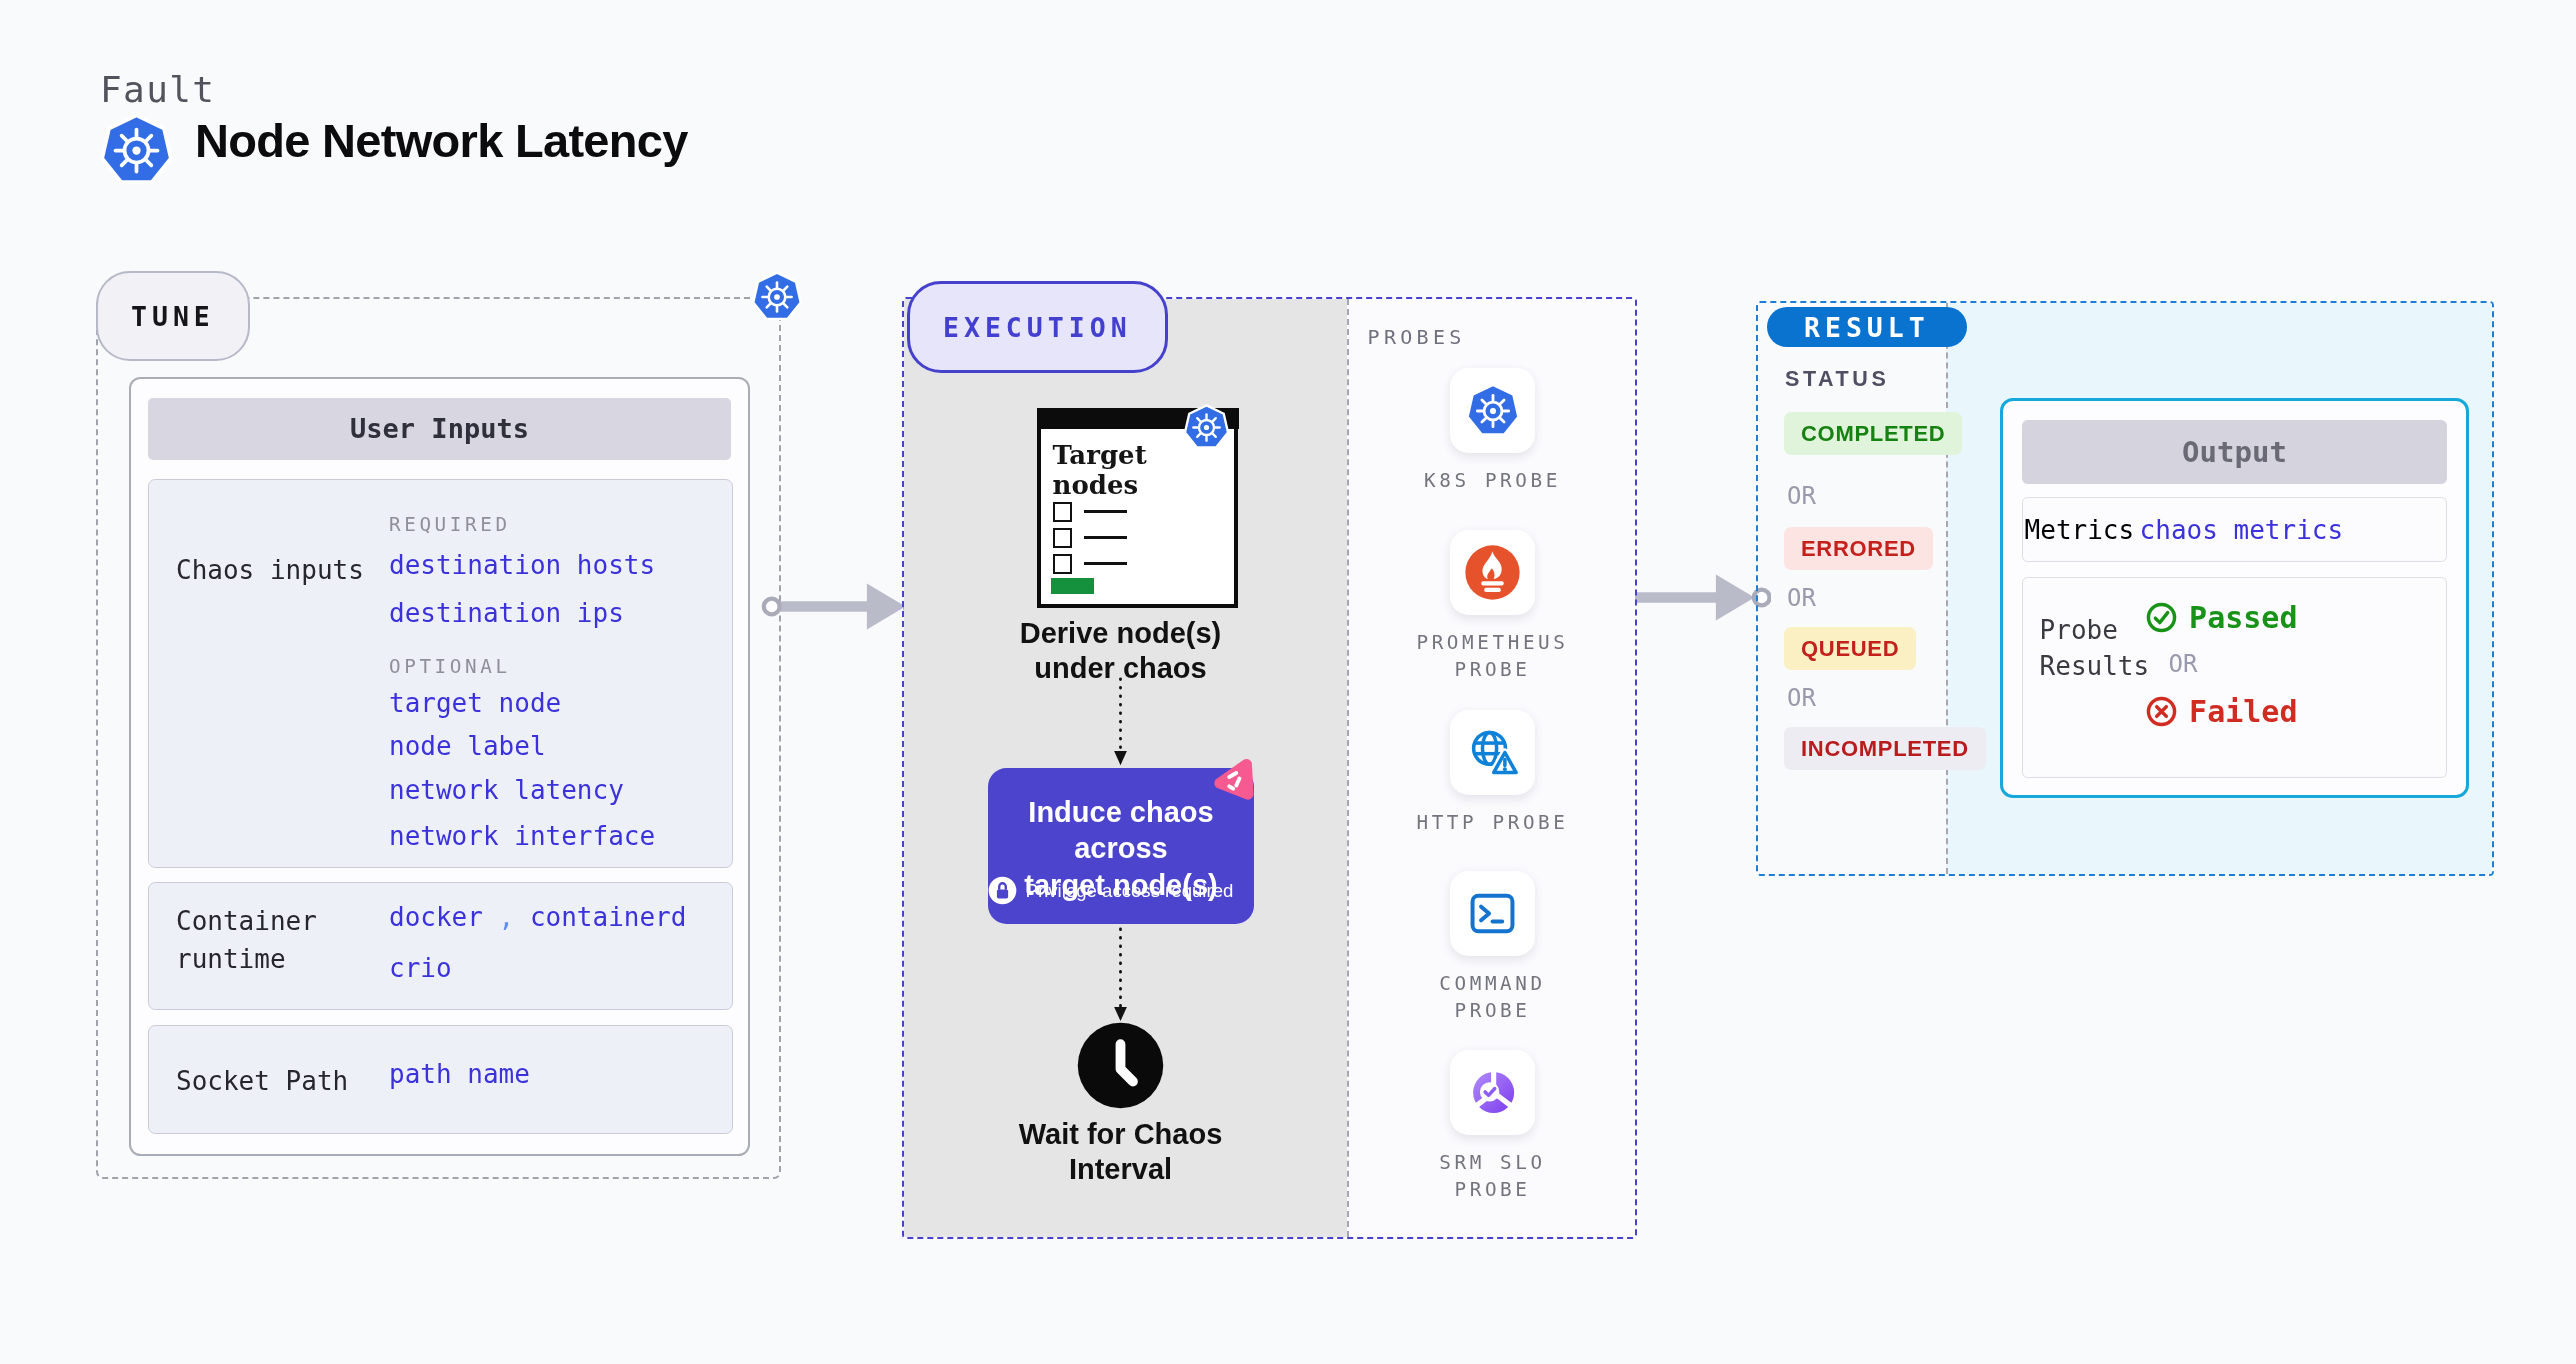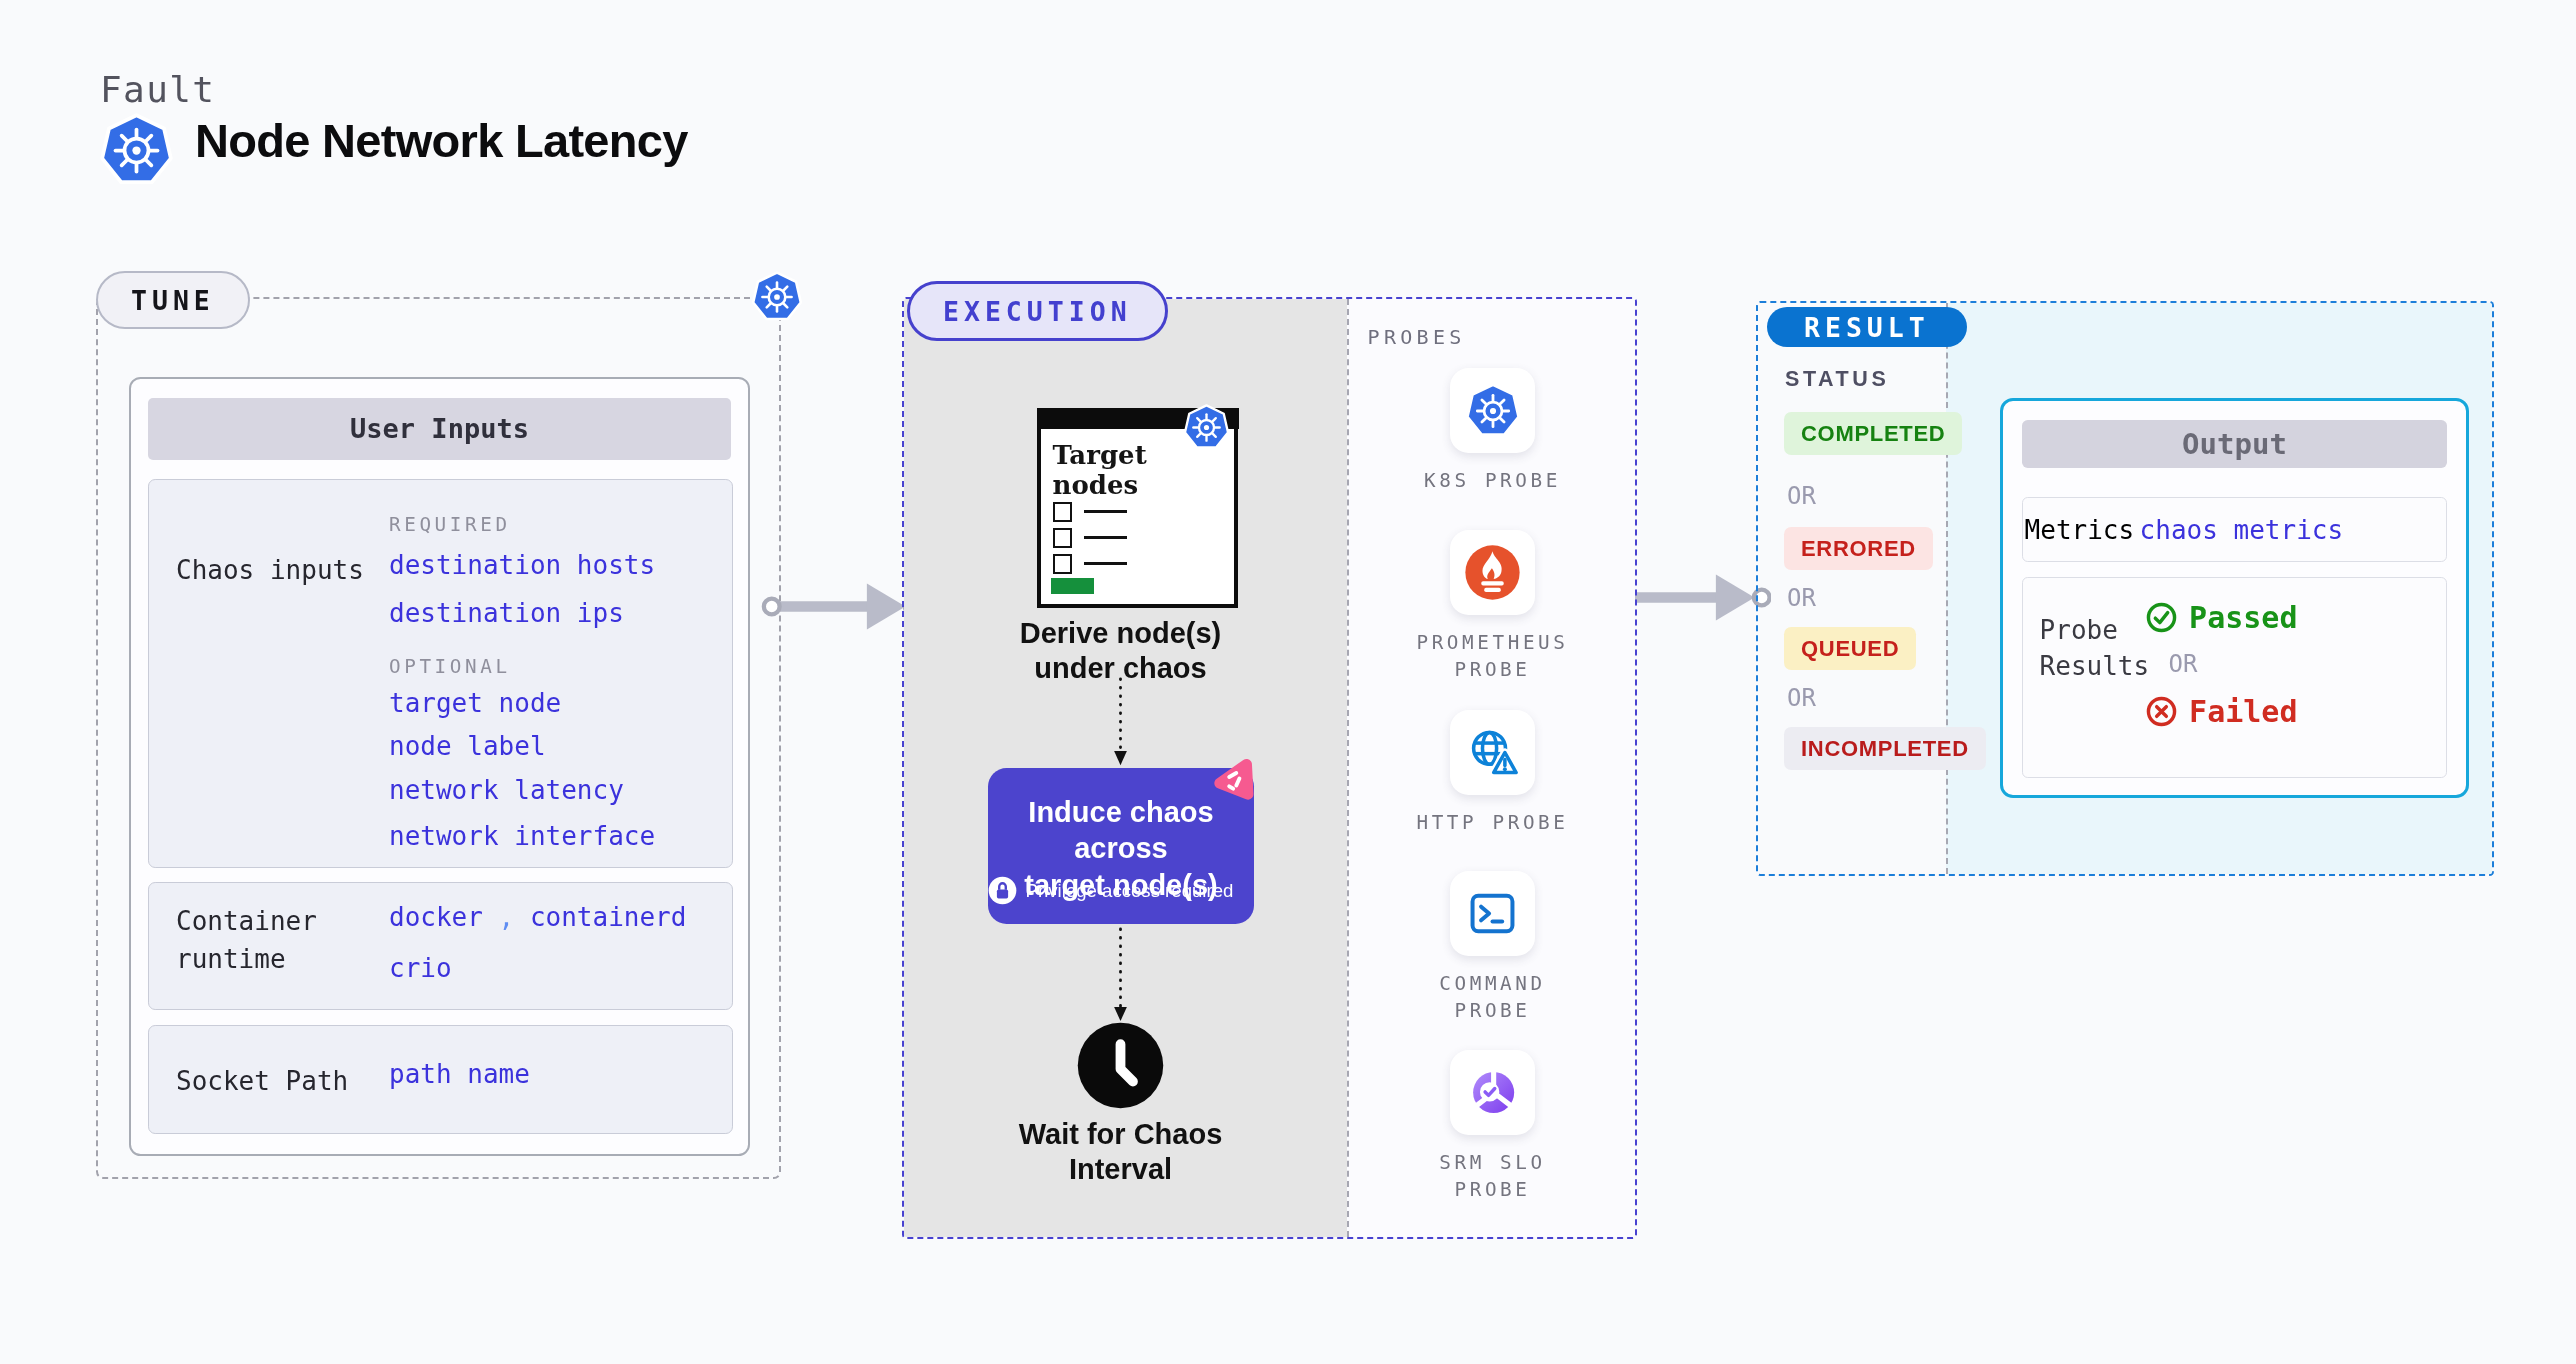--- a/index.html
+++ b/index.html
@@ -8,21 +8,21 @@
   .mono{font-family:"DejaVu Sans Mono","Liberation Mono",monospace;}
   .abs{position:absolute;}
   .pre{white-space:pre-line;}
 
   
   .eyebrow{left:100px;top:69px;font-size:36px;color:#53535e;letter-spacing:1.4px;}
   .page-title{left:195px;top:113px;font-size:47px;font-weight:bold;color:#0c0c0e;letter-spacing:-0.7px;}
 
   
   .pill{display:flex;align-items:center;justify-content:center;border-radius:34px;
-        font-weight:bold;font-size:26.5px;letter-spacing:5px;height:54px;padding:0 33px;z-index:5;}
+        font-weight:bold;font-size:26.5px;letter-spacing:5px;height:54px;padding:16px 33px;z-index:5;}
   .pill-tune{left:96px;top:271px;background:#f1f1f6;border:2.9px solid #b6b9c7;color:#15151a;}
   .pill-exec{left:907px;top:281px;background:#e6e5f9;border:3.6px solid #4641cd;color:#4340cf;}
   .pill-result{left:1767px;top:271px;background:#0a73d0;border:none;color:#ffffff;padding:0 37px;height:40px;margin-top:36px;}
 
   
   .tune-box{left:96px;top:297px;width:681px;height:878px;border:2.1px dashed #a2a2ac;border-radius:7.2px;}
   .ui-card{left:129px;top:377px;width:617px;height:775px;background:#fdfdff;border:2.1px solid #a8acb5;border-radius:11.5px;}
   .ui-header{left:17px;top:18.6px;width:583px;height:62px;background:#d7d6e1;border-radius:5px;
              display:flex;align-items:center;justify-content:center;font-size:27px;font-weight:bold;color:#30303c;}
   .ui-section{left:17px;background:#eef0f7;border:1.4px solid #c9ccd8;border-radius:7.2px;width:583px;}
@@ -67,21 +67,21 @@
   .status-heading{left:27px;top:64px;font-size:21.5px;font-weight:bold;color:#4f4f63;letter-spacing:3.6px;}
   .badge{position:absolute;left:26px;display:inline-block;padding:8.6px 17px;border-radius:7.2px;
          font-size:22px;font-weight:bold;letter-spacing:0.7px;}
   .badge.success{background:#dff4db;color:#168211;}
   .badge.error{background:#fce4e3;color:#c5211c;}
   .badge.warning{background:#fbf0c4;color:#c5211c;}
   .badge.muted{background:#ececf2;color:#b91c1c;}
   .or{position:absolute;left:29px;font-size:24px;color:#9a9aae;}
 
   .output-card{left:242px;top:95px;width:463px;height:394px;background:#fdfdff;border:3.6px solid #16a7db;border-radius:13px;}
-  .output-header{position:absolute;left:18.6px;top:18.6px;right:18.6px;height:48px;background:#d4d3de;border-radius:5.7px;
+  .output-header{position:absolute;left:18.6px;top:18.6px;right:18.6px;height:64px;background:#d4d3de;border-radius:5.7px;
                  display:flex;align-items:center;justify-content:center;font-size:29px;font-weight:bold;color:#6a6a76;}
   .output-row{position:absolute;left:18.6px;right:18.6px;background:#fcfcfe;border:1.4px solid #dcdee6;border-radius:5.7px;}
   .metrics-row{top:96px;height:63px;display:flex;align-items:center;}
   .probe-row{top:176px;height:199px;}
   .pr-results{position:absolute;left:122px;top:21.5px;}
   .res-line{display:flex;align-items:center;gap:11.5px;font-weight:bold;font-size:30px;}
   .res-passed{color:#189318;}
   .res-failed{color:#d02c21;}
   .pr-or{margin:15.8px 0 15.8px 24px;font-size:24px;color:#9a9aae;}
 

